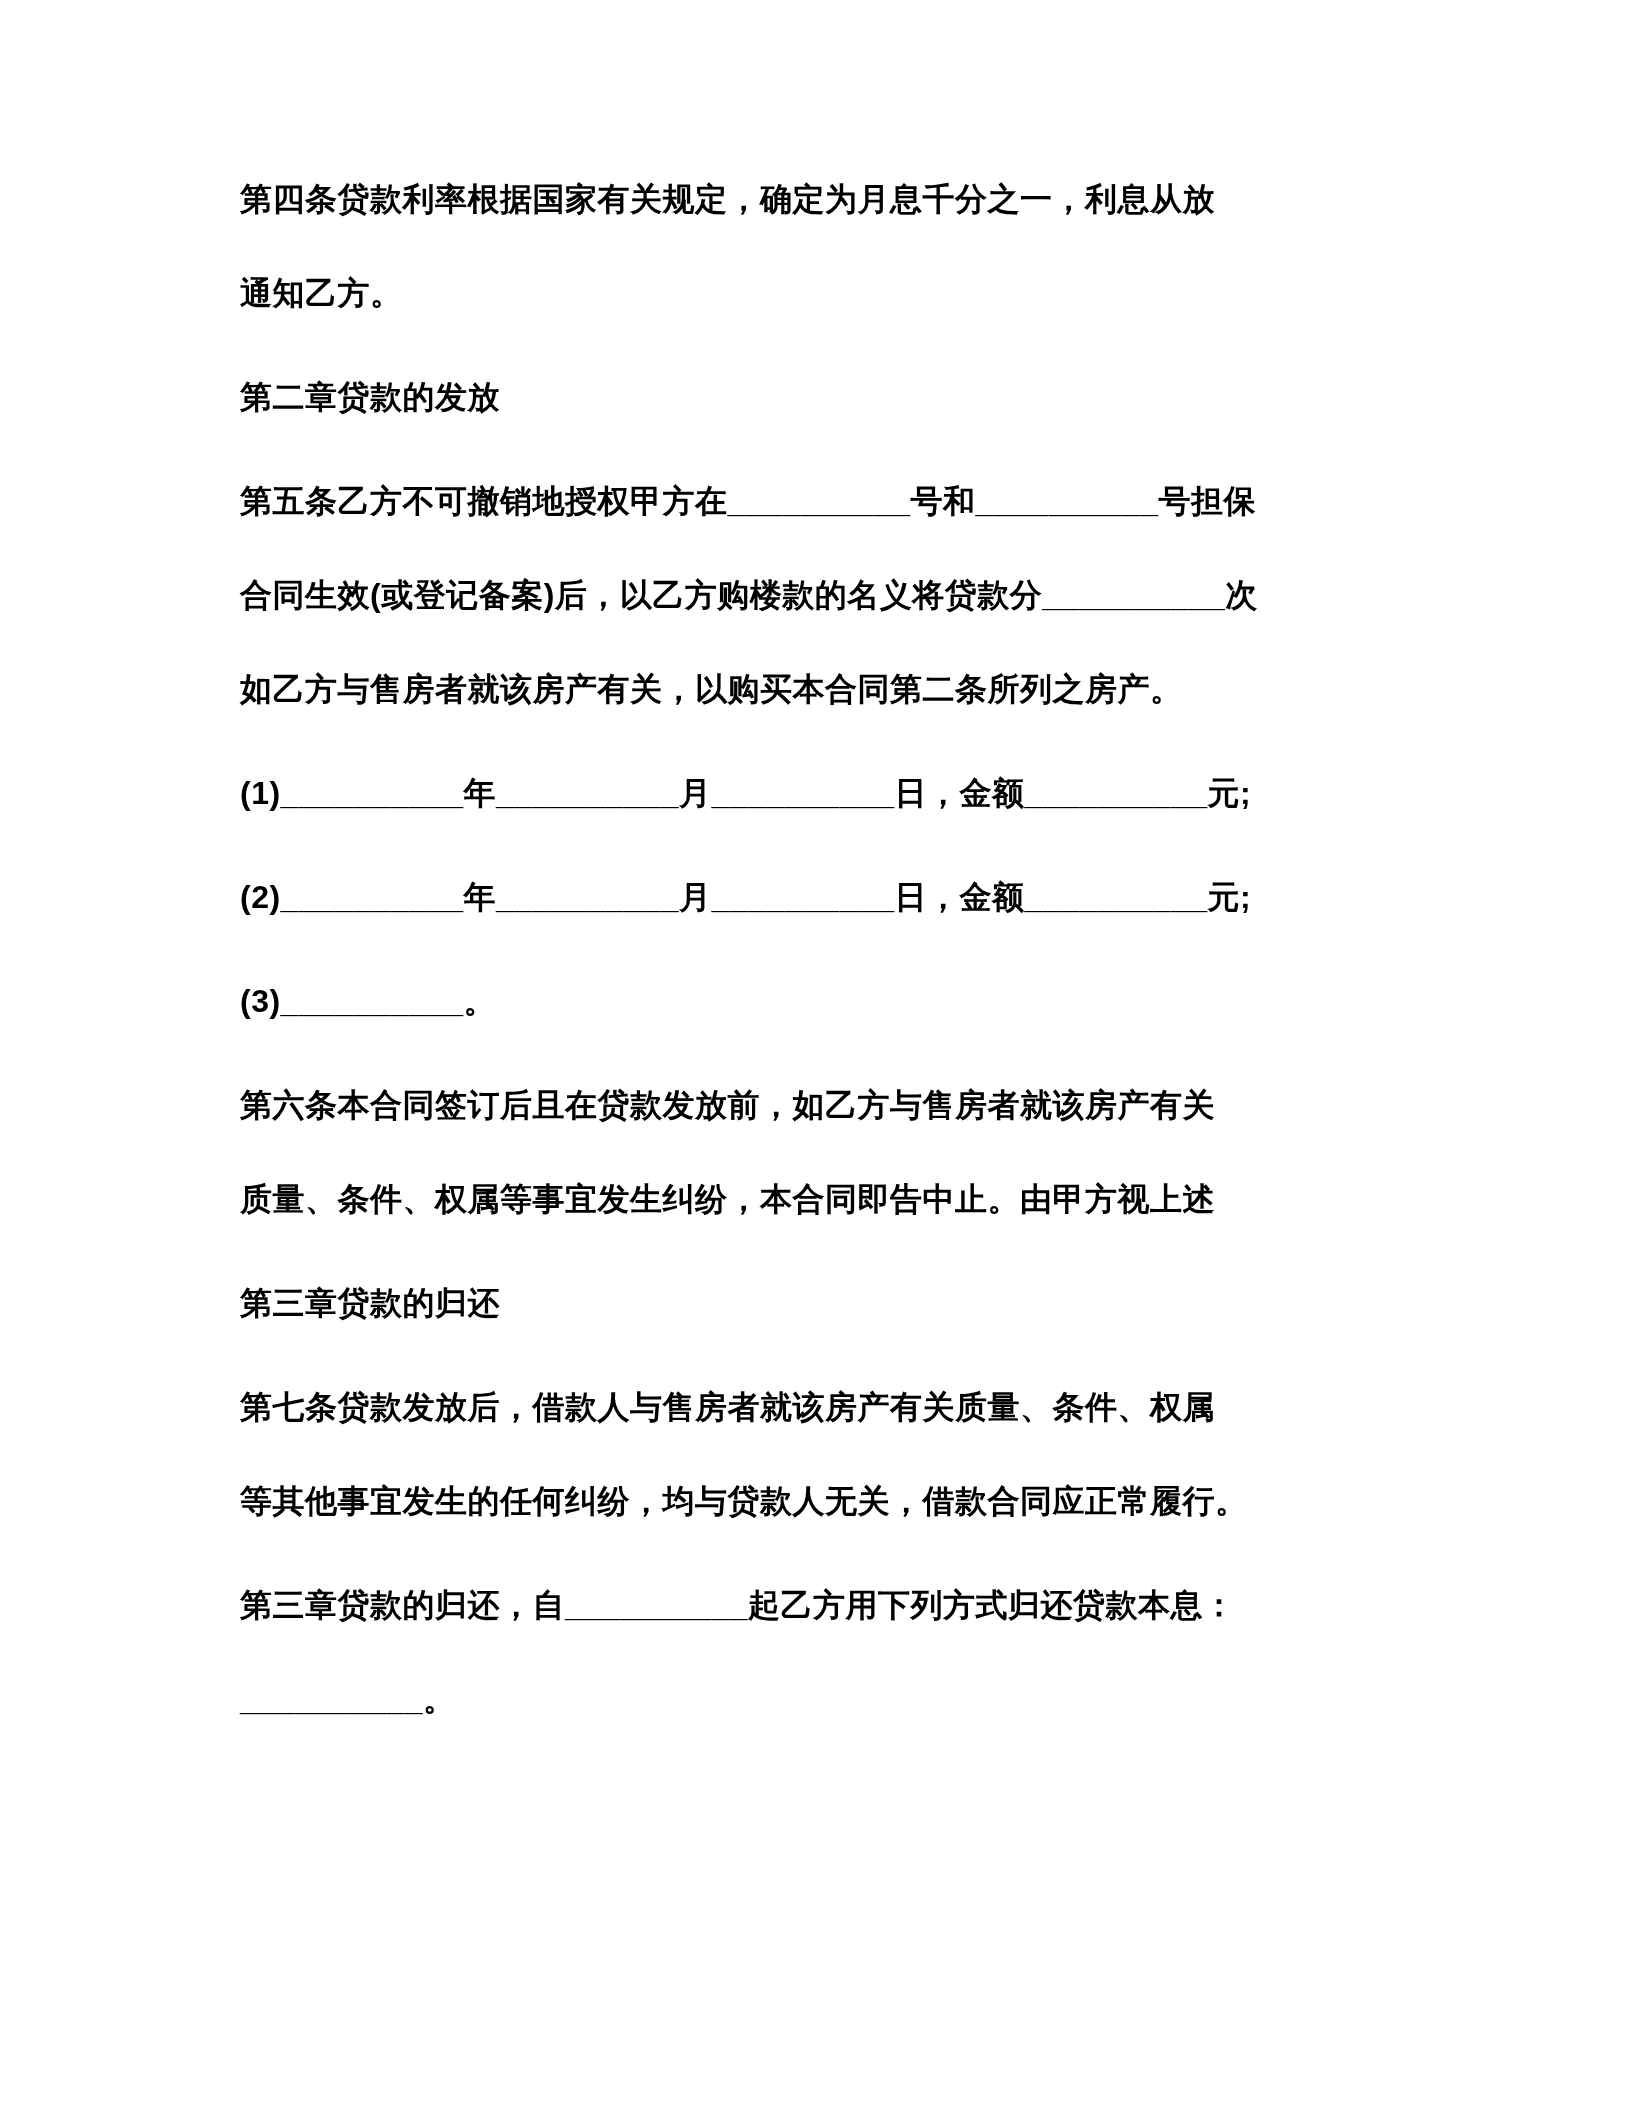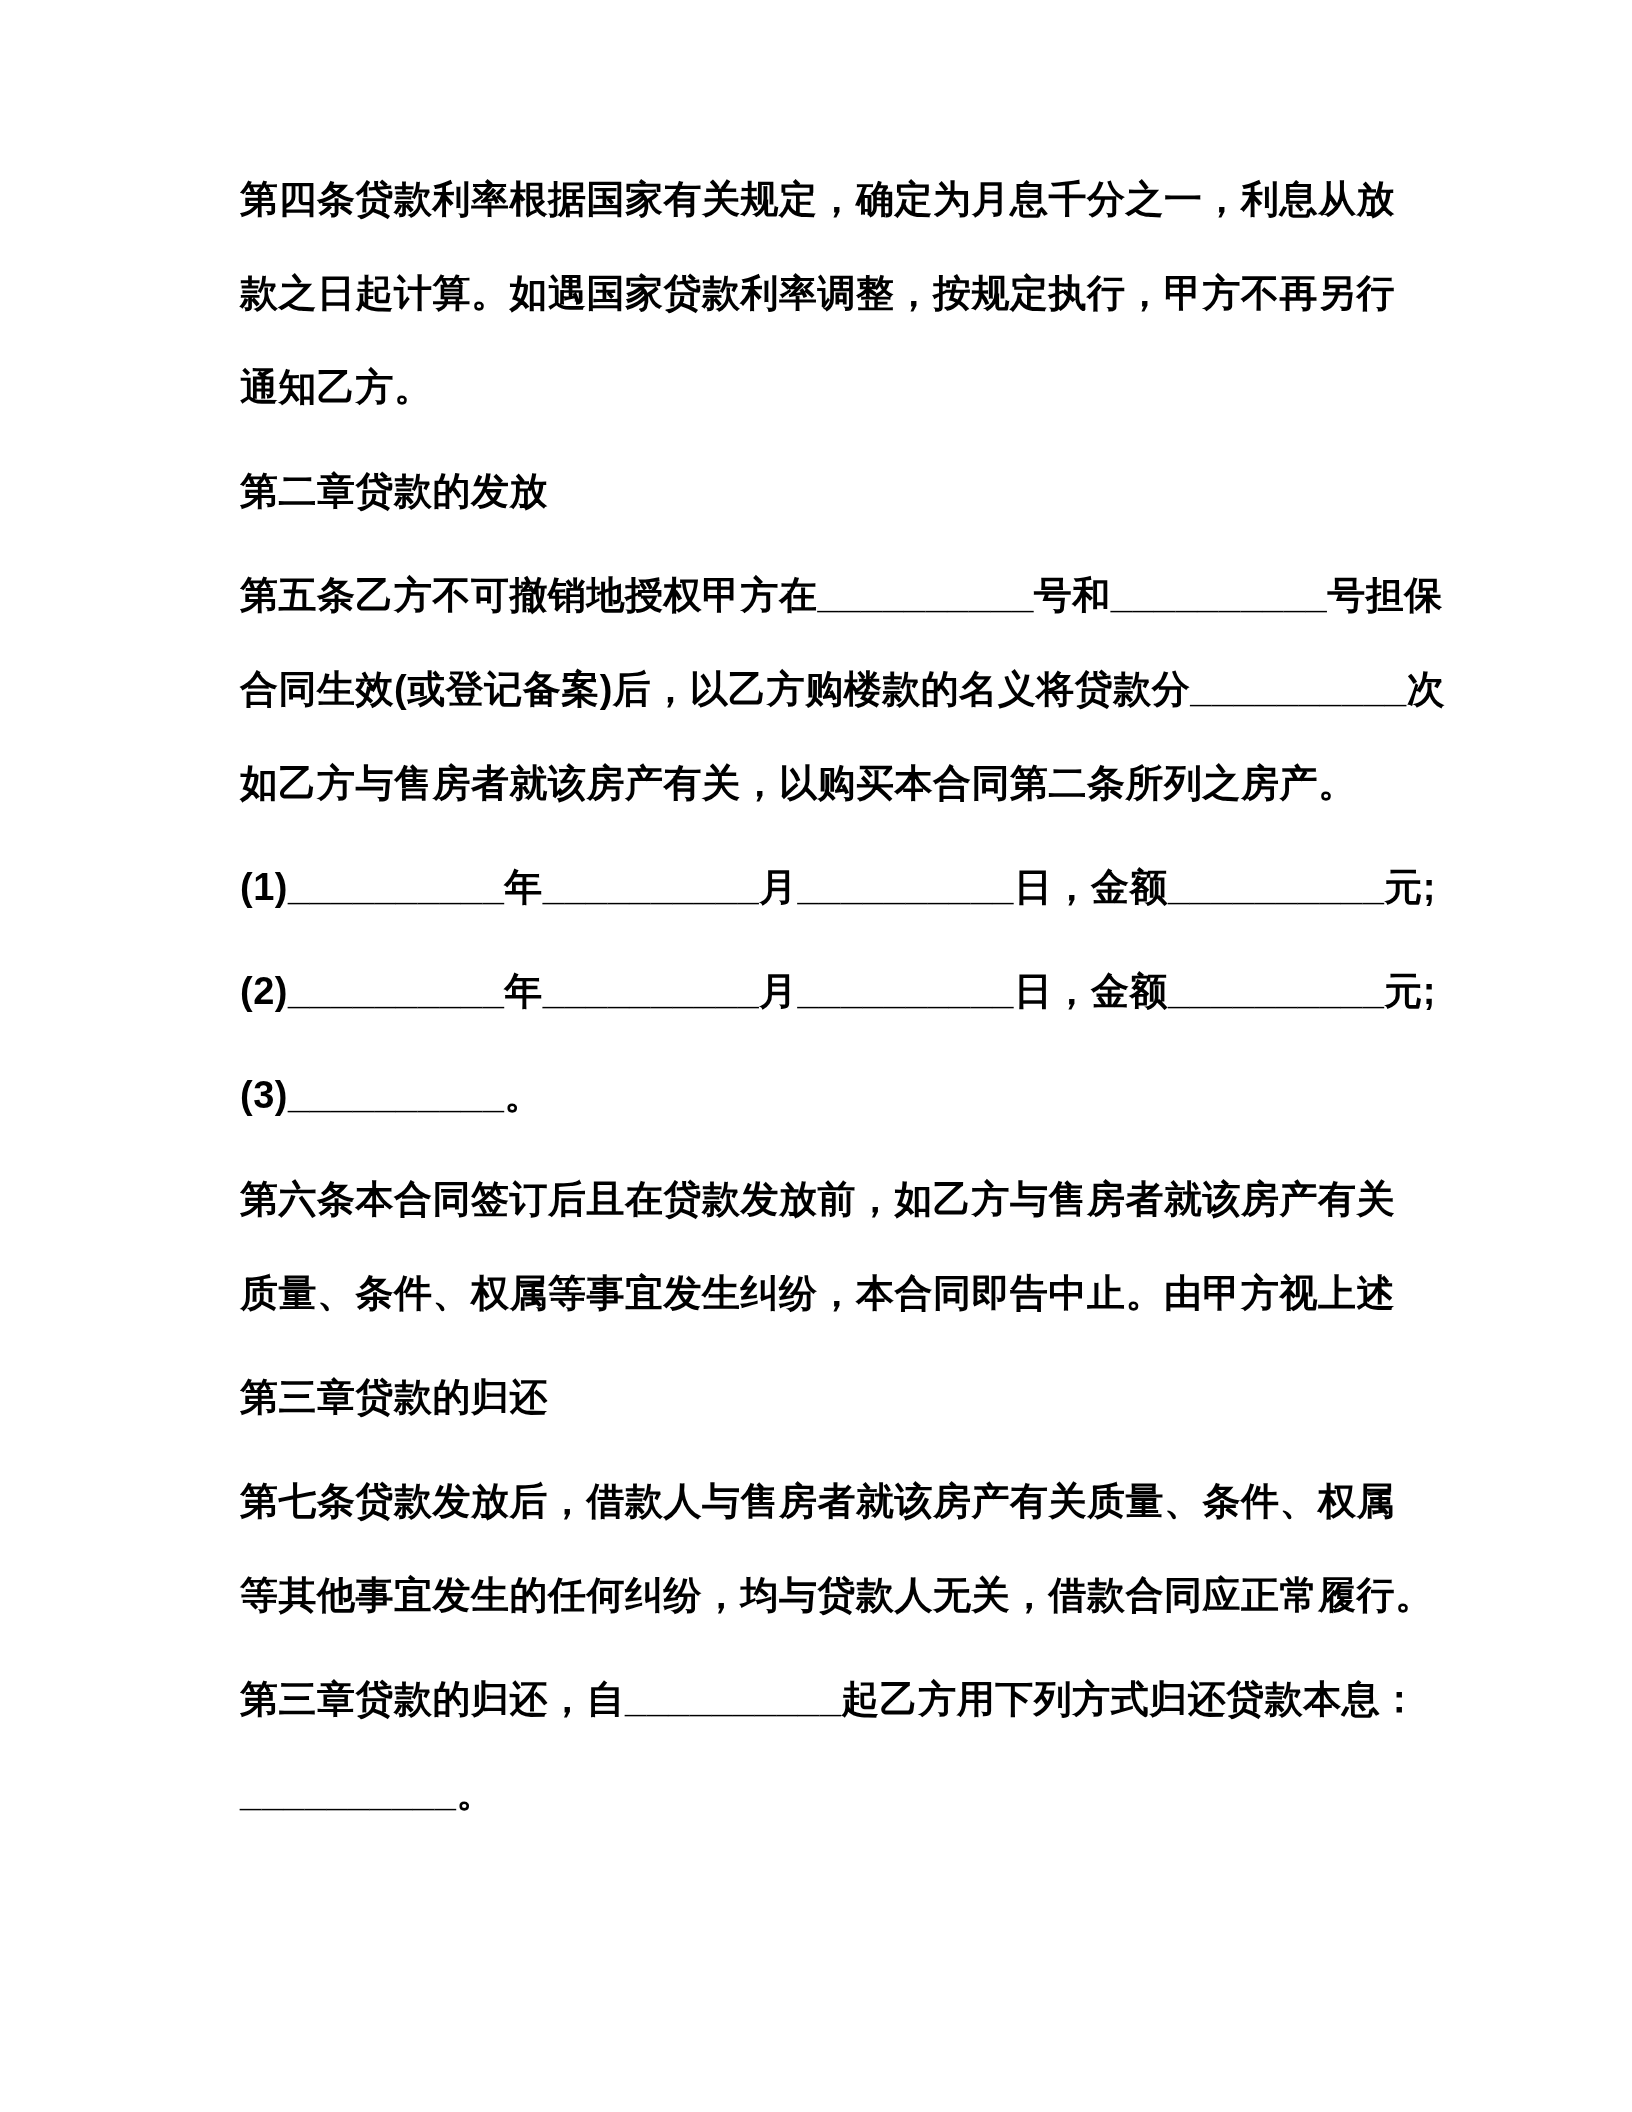--- a/index.html
+++ b/index.html
@@ -20,36 +20,35 @@
     width: 1154px;
   }
   p.para {
     margin: 0 0 10px 0;
     padding: 0;
   }
   .line {
     display: block;
     font-family: "Liberation Sans", "DejaVu Sans", sans-serif;
     font-weight: 700;
-    font-size: 38px;
+    font-size: 32px;
     line-height: 94px;
     color: #000000;
     white-space: nowrap;
     letter-spacing: 0.5px;
   }
 </style>
 </head>
 <body>
 
 <div class="page">
   <div class="contract-body">
 
     <p class="para">
       <span class="line">第四条贷款利率根据国家有关规定，确定为月息千分之一，利息从放</span>
-      <span class="line">款之日起计算。如遇国家贷款利率调整，按规定执行，甲方不再另行</span>
       <span class="line">通知乙方。</span>
     </p>
 
     <p class="para">
       <span class="line">第二章贷款的发放</span>
     </p>
 
     <p class="para">
       <span class="line">第五条乙方不可撤销地授权甲方在__________号和__________号担保</span>
       <span class="line">合同生效(或登记备案)后，以乙方购楼款的名义将贷款分__________次</span>

